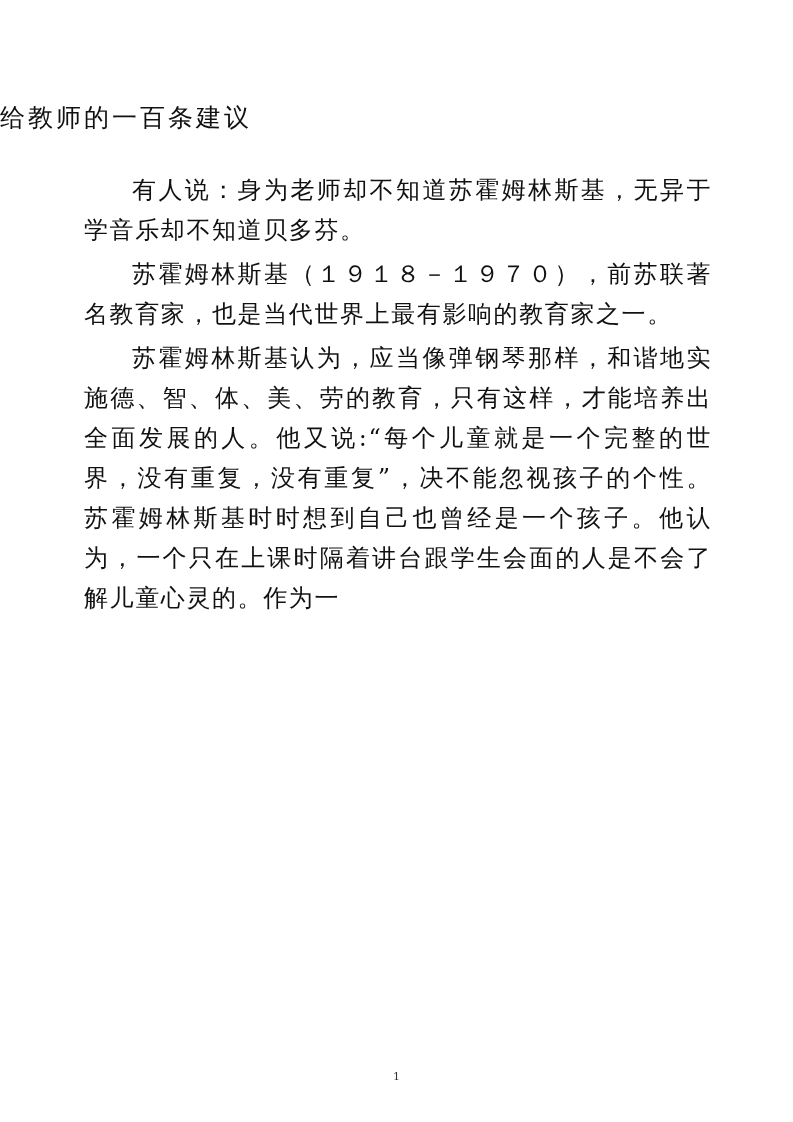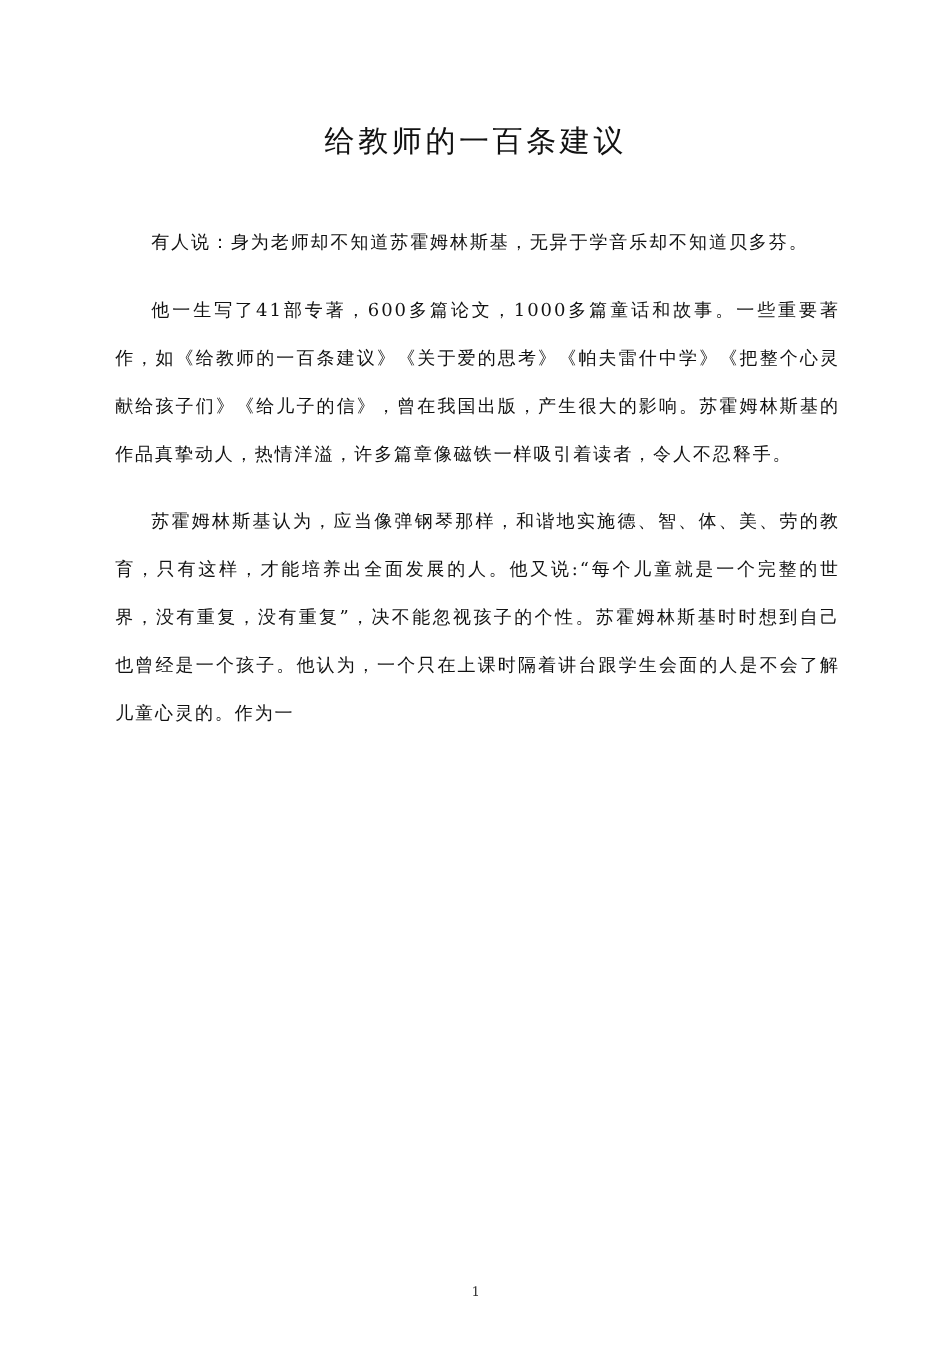--- a/index.html
+++ b/index.html
@@ -20,36 +20,36 @@
       left: 0; top: 0;
       width: 793px;
       height: 1122px;
       background: #ffffff;
     }
     .title {
       position: absolute;
       top: 98px;
       left: 0;
       width: 793px;
-      text-align: center;
+      text-align: left;
       font-size: 25px;
       letter-spacing: 3px;
       line-height: 40px;
       margin: 0;
       font-weight: normal;
     }
     .body-text {
       position: absolute;
       left: 80px;
       top: 166px;
       width: 636px;
     }
     .para {
-      margin: 16px;
-      font-size: 15px;
+      margin: 4px;
+      font-size: 24px;
       line-height: 40px;
       text-indent: 2em;
       text-align: justify;
       letter-spacing: 1.6px;
     }
     .page-number {
       position: absolute;
       top: 1070px;
       left: 0;
       width: 793px;
@@ -59,18 +59,18 @@
     }
   </style>
 </head>
 <body>
 
 <div class="page">
   <h1 class="title">给教师的一百条建议</h1>
 
   <div class="body-text">
     <p class="para">有人说：身为老师却不知道苏霍姆林斯基，无异于学音乐却不知道贝多芬。</p>
-    <p class="para">他一生写了41部专著，600多篇论文，1000多篇童话和故事。一些重要著作，如《给教师的一百条建议》《关于爱的思考》《帕夫雷什中学》《把整个心灵献给孩子们》《给儿子的信》，曾在我国出版，产生很大的影响。苏霍姆林斯基的作品真挚动人，热情洋溢，许多篇章像磁铁一样吸引着读者，令人不忍释手。</p>
+    <p class="para">苏霍姆林斯基（１９１８－１９７０），前苏联著名教育家，也是当代世界上最有影响的教育家之一。</p>
     <p class="para">苏霍姆林斯基认为，应当像弹钢琴那样，和谐地实施德、智、体、美、劳的教育，只有这样，才能培养出全面发展的人。他又说:“每个儿童就是一个完整的世界，没有重复，没有重复”，决不能忽视孩子的个性。苏霍姆林斯基时时想到自己也曾经是一个孩子。他认为，一个只在上课时隔着讲台跟学生会面的人是不会了解儿童心灵的。作为一</p>
   </div>
 
   <div class="page-number">1</div>
 </div>
 
 </body></html>

